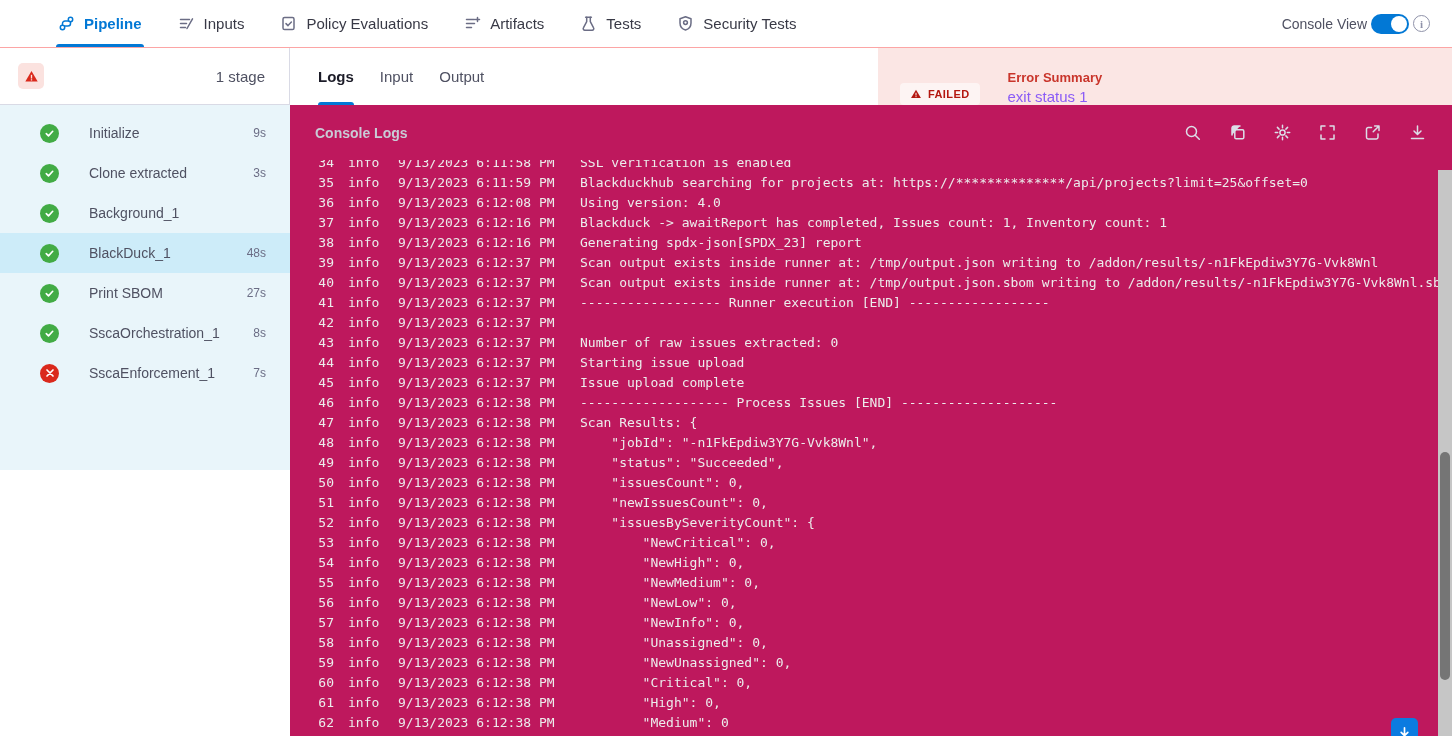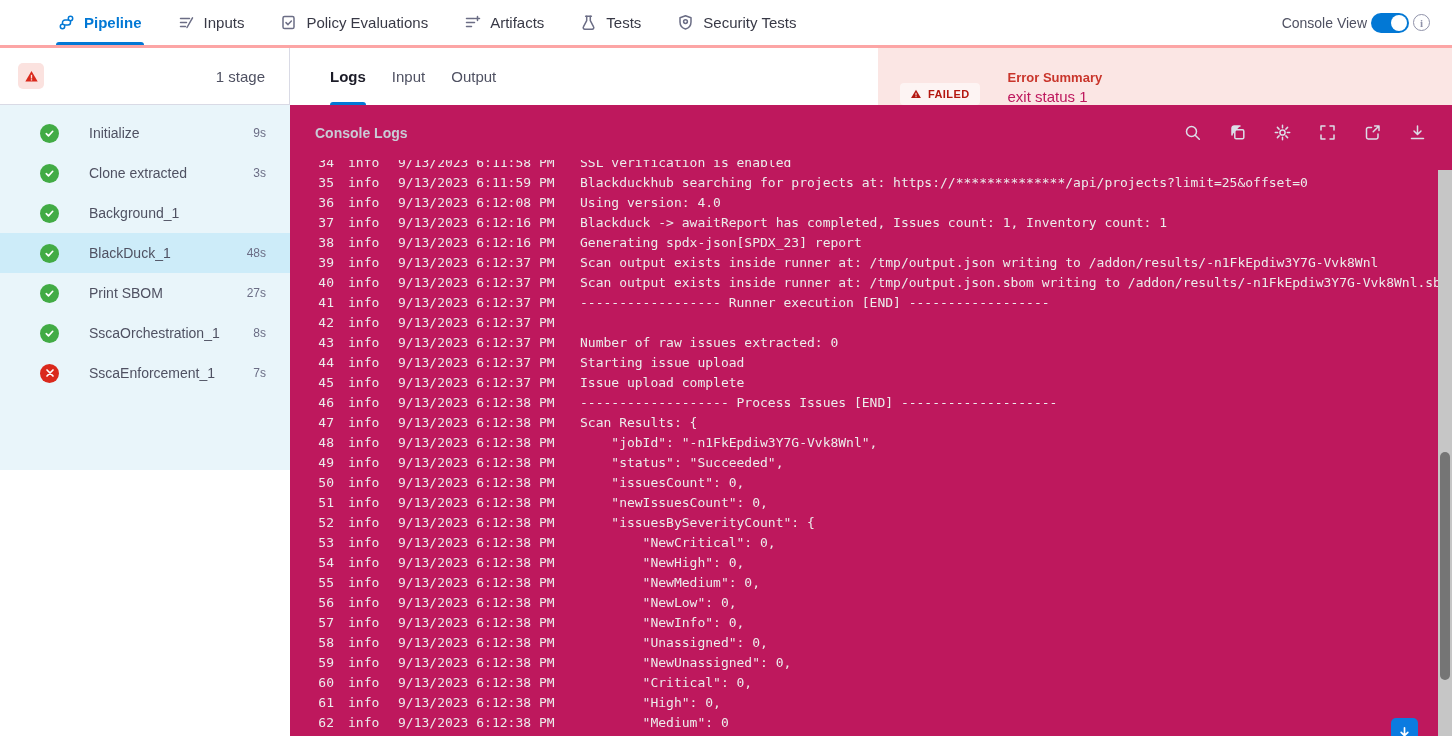--- a/index.html
+++ b/index.html
@@ -1,21 +1,21 @@
 <!DOCTYPE html>
 <html><head>
 <meta charset="utf-8">
 <style>
   * { margin:0; padding:0; box-sizing:border-box; }
   html,body { width:1452px; height:736px; overflow:hidden; background:#fff;
     font-family:"Liberation Sans", sans-serif; }
 
   
   .topnav { position:absolute; top:0; left:0; width:1452px; height:48px;
-    background:#fff; border-bottom:3px solid #fca5a5; display:flex; align-items:center; }
+    background:#fff; border-bottom:1px solid #fca5a5; display:flex; align-items:center; }
   .nav-tabs { display:flex; align-items:stretch; height:100%; margin-left:58px; gap:36px; }
   .nav-tab { display:flex; align-items:center; gap:9px; font-size:15px; color:#383946;
     cursor:pointer; position:relative; }
   .nav-tab .t-icon { width:17px; height:17px; color:#6b6d85; display:inline-flex; }
   .nav-tab.active { color:#0278d5; font-weight:600; }
   .nav-tab.active .t-icon { color:#0278d5; }
   .nav-tab.active::after { content:""; position:absolute; left:-2px; right:-2px; bottom:0;
     height:3px; background:#0278d5; border-radius:3px 3px 0 0; }
   .nav-right { margin-left:auto; margin-right:22px; display:flex; align-items:center; gap:4px; }
   .cv-label { font-size:14px; color:#4f5162; }
@@ -43,33 +43,33 @@
   .step-label { font-size:14px; color:#4f5162; margin-left:30px; }
   .step-dur { margin-left:auto; font-size:12px; color:#6b6d85; }
   .st-circle { width:19px; height:19px; border-radius:50%; display:flex; align-items:center;
     justify-content:center; flex:none; }
   .st-circle.success { background:#42ab45; }
   .st-circle.failed  { background:#da291c; }
   .st-circle.big { width:23px; height:23px; }
 
   
   .tabsbar { position:absolute; top:48px; left:291px; width:587px; height:57px; background:#fff;
-    display:flex; align-items:stretch; padding-left:39px; gap:26px; }
+    display:flex; align-items:stretch; padding-left:27px; gap:26px; }
   .c-tab { display:flex; align-items:center; font-size:15px; color:#4f5162; cursor:pointer; position:relative; }
   .c-tab.active { color:#1c1c28; font-weight:700; }
   .c-tab.active::after { content:""; position:absolute; left:0; right:0; bottom:0; height:3px;
     background:#0278d5; border-radius:3px 3px 0 0; }
   .errorbar { position:absolute; top:48px; left:878px; width:574px; height:57px; background:#fbe6e4;
     display:flex; align-items:flex-end; padding-left:22px; }
   .failed-badge { display:flex; align-items:center; gap:6px; background:rgba(255,255,255,0.55);
     border-radius:4px; padding:5px 10px; }
   .failed-text { font-size:11px; font-weight:700; letter-spacing:.4px; color:#b41710; }
   .err-block { margin-left:28px; }
   .err-title { font-size:13px; color:#c9352b; font-weight:600; margin-bottom:3px; }
-  .err-msg { font-size:15px; color:#be185d; }
+  .err-msg { font-size:15px; color:#8b5cf6; }
 
   
   .console { position:absolute; top:105px; left:290px; width:1162px; height:631px; background:#be185d; }
   .console-head { height:55px; display:flex; align-items:center; padding:0 26px 0 25px; }
   .console-title { font-size:14px; font-weight:700; color:#c9cbd6; }
   .console-icons { margin-left:auto; display:flex; align-items:center; gap:27px; }
   .cicon { width:18px; height:18px; color:#dcdee8; display:inline-flex; align-items:center;
     justify-content:center; cursor:pointer; font-size:18px; line-height:18px; }
 
   .log-area { position:absolute; top:55px; left:0; right:14px; bottom:0; overflow:hidden; padding-top:3px; }

